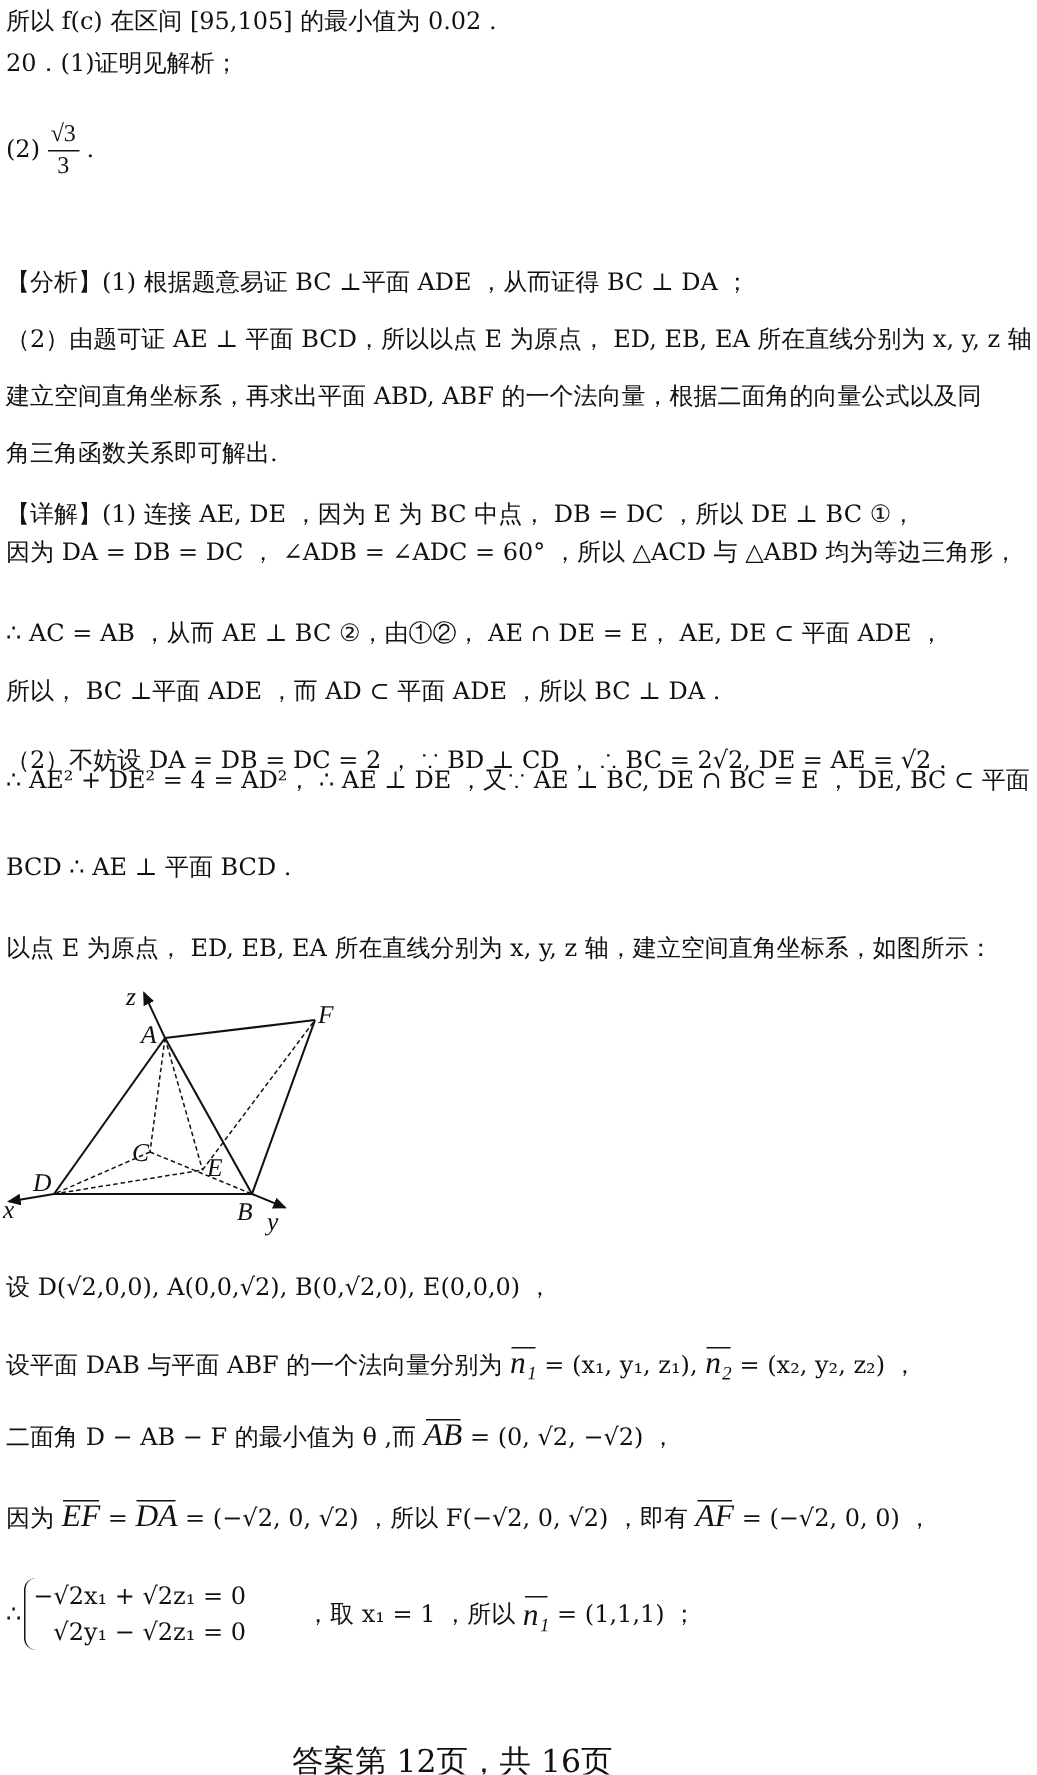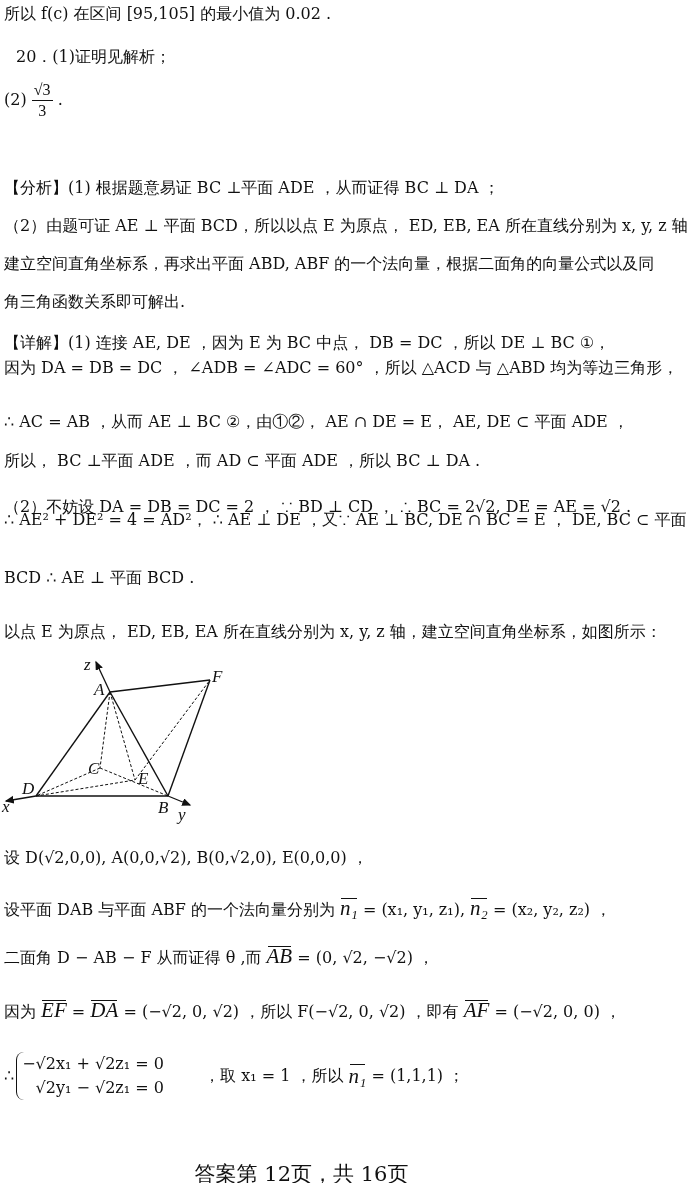--- a/index.html
+++ b/index.html
@@ -19,21 +19,21 @@
   .sys div { line-height:24px; }
   .footer { position:absolute; left:0; width:603px; top:1160px; text-align:center; font-size:21px; }
   svg text { font-family:"Liberation Serif",serif; font-style:italic; font-size:17px; fill:#111; }
 </style>
 </head>
 <body>
 
 <div>
 
   <div class="line" style="top:4px;">所以 f(c) 在区间 [95,105] 的最小值为 0.02 .</div>
-  <div class="line" style="top:47px;margin-left:12px;">20．(1)证明见解析；</div>
+  <div class="line" style="top:32px;">20．(1)证明见解析；</div>
   <div class="line" style="top:80px;">
     <span>(2)</span>
     <span class="frac">
       <span class="num">√3</span>
       <span class="den">3</span>
     </span>
     <span>.</span>
   </div>
 
   <div class="line" style="top:178px;">【分析】(1) 根据题意易证 BC ⊥平面 ADE ，从而证得 BC ⊥ DA ；</div>
@@ -89,21 +89,21 @@
     <text x="178" y="170">y</text>
   </svg>
 
   <div class="line" style="top:848px;">设 D(√2,0,0), A(0,0,√2), B(0,√2,0), E(0,0,0) ，</div>
 
   <div class="line" style="top:898px;">
     <span>设平面 DAB 与平面 ABF 的一个法向量分别为 </span><span class="vec m">n₁</span><span> = (x₁, y₁, z₁), </span><span class="vec m">n₂</span><span> = (x₂, y₂, z₂) ，</span>
   </div>
 
   <div class="line" style="top:946px;">
-    <span>二面角 D − AB − F 从而证得 θ ,而 </span><span class="vec m">AB</span><span> = (0, √2, −√2) ，</span>
+    <span>二面角 D − AB − F 的最小值为 θ ,而 </span><span class="vec m">AB</span><span> = (0, √2, −√2) ，</span>
   </div>
 
   <div class="line" style="top:1000px;">
     <span>因为 </span><span class="vec m">EF</span><span> = </span><span class="vec m">DA</span><span> = (−√2, 0, √2) ，所以 F(−√2, 0, √2) ，即有 </span><span class="vec m">AF</span><span> = (−√2, 0, 0) ，</span>
   </div>
 
   <div class="line" style="top:1052px; line-height:24px;">
     <span style="vertical-align:middle;">∴</span><span class="sys">
       <div>−√2x₁ + √2z₁ = 0</div>
       <div>√2y₁ − √2z₁ = 0</div>

